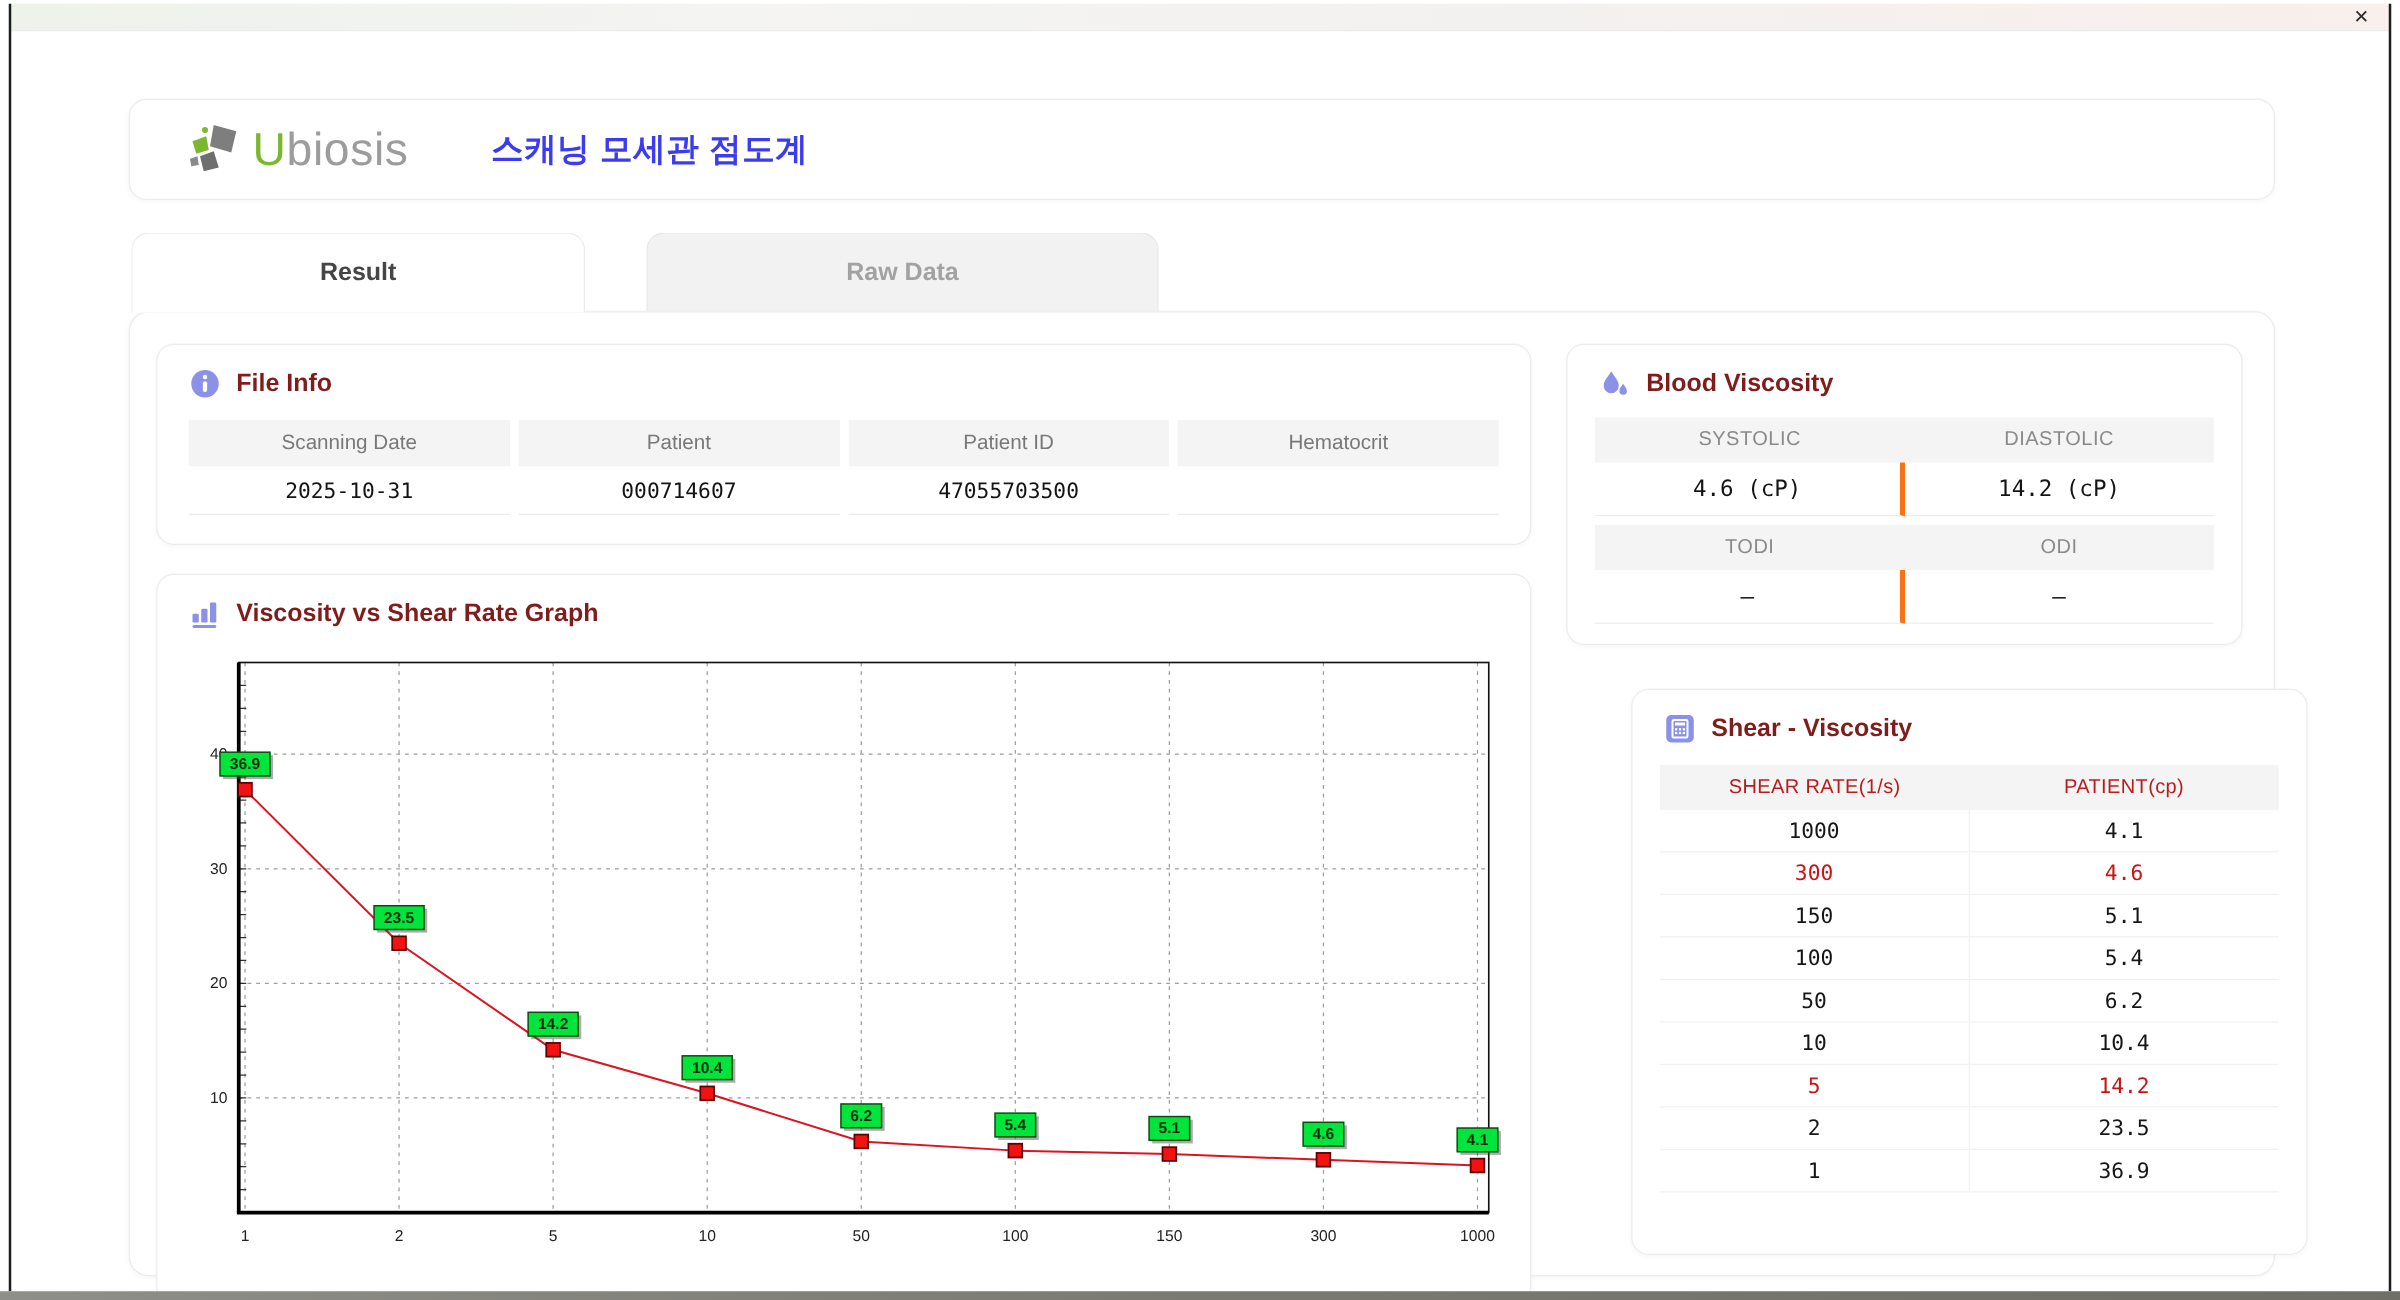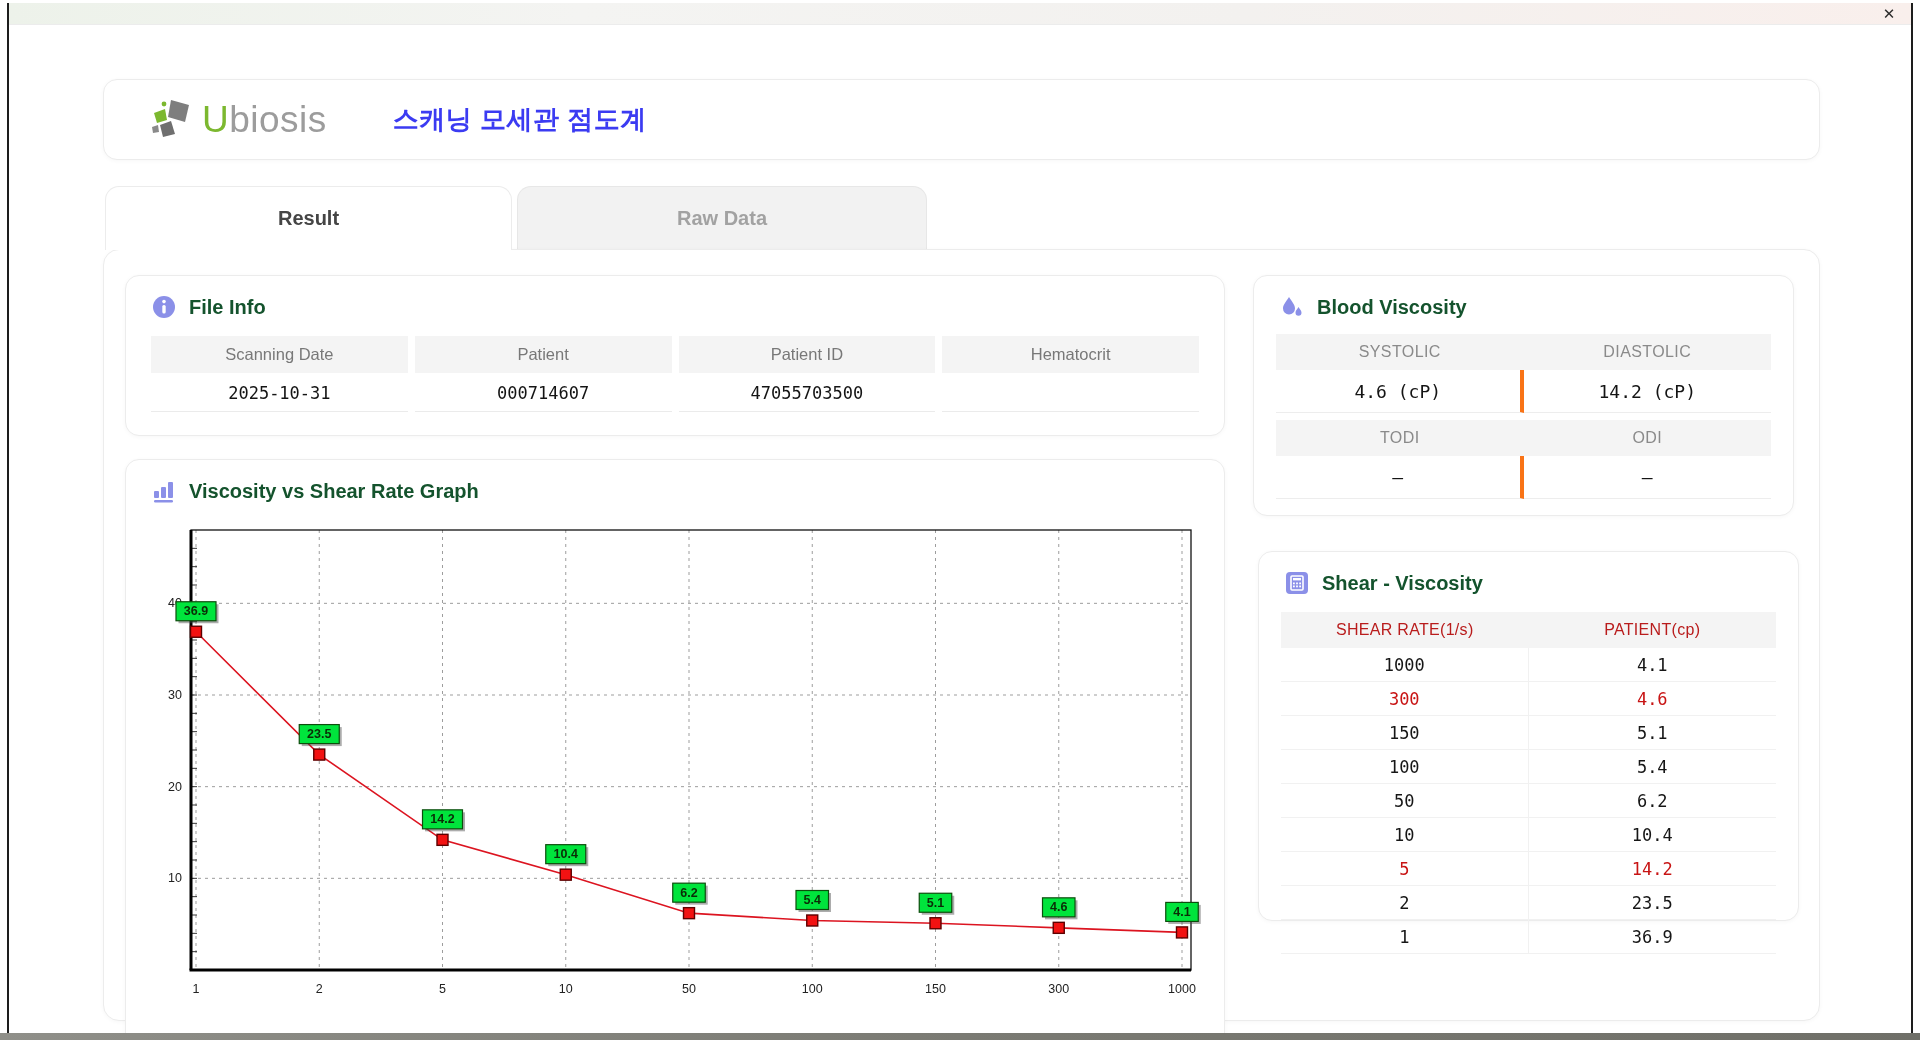--- a/index.html
+++ b/index.html
@@ -25,30 +25,30 @@
     display:flex; align-items:center; padding-left:46px; }
   .logo { display:flex; align-items:center; gap:6px; }
   .logo-text { font-size:37px; font-weight:500; letter-spacing:.5px; color:#9c9c9c; }
   .logo-text .u { color:#7cb82f; }
   .app-title { margin-left:66px; font-size:26px; font-weight:700; color:#3b3bf2; letter-spacing:.5px; }
 
   
   .tab { position:absolute; top:186px; height:63px; border-radius:14px 14px 0 0;
     display:flex; align-items:center; justify-content:center;
     font-size:20px; font-weight:700; cursor:pointer; }
-  .tab-active { left:105px; width:407px; height:64px; background:#fff;
+  .tab-active { left:105px; width:363px; height:64px; background:#fff;
     border:1px solid #ececec; border-bottom:none; color:#454545; z-index:3; }
   .tab-inactive { left:517px; width:410px; background:#f2f2f2;
     border:1px solid #e7e7e7; border-bottom:none; color:#a2a2a2; z-index:1; }
 
   .content-container { left:103px; top:249px; width:1717px; height:772px; border-radius:16px; z-index:2; }
 
   
   .sec-title { display:flex; align-items:center; gap:13px; padding:19px 26px 0 26px;
-    font-size:20px; font-weight:700; color:#14532d; }
+    font-size:20px; font-weight:700; color:#7f1d1d; }
   .icon-badge { width:24px; height:24px; flex:0 0 24px; }
 
   
   .file-info-card { left:125px; top:275px; width:1100px; height:161px; z-index:4; }
   .fi-fields { display:flex; gap:7px; margin:17px 25px 0 25px; }
   .fi-field { flex:1; }
   .cell-label { background:#f4f4f4; color:#787878; font-size:16.5px; text-align:center; padding:9px 0; }
   .cell-value { font-family:"DejaVu Sans Mono", monospace; font-size:17px; color:#141414;
     text-align:center; padding:10px 0 9px; height:39px; border-bottom:1px solid #ebebeb; }
 
@@ -70,21 +70,21 @@
   
   .bv-card { left:1253px; top:275px; width:541px; height:241px; z-index:4; }
   .bv-table { margin:15px 22px 0; }
   .bv-row { display:grid; grid-template-columns:1fr 1fr; }
   .bv-head .cell-label { letter-spacing:.4px; font-size:16px; color:#8a8a8a; }
   .bv-vals .cell-value { border-bottom:1px solid #ededed; font-size:18px; height:auto; padding:11px 0 10px; }
   .bv-vals .cell-value:first-child { border-right:4px solid #f97316; }
   .bv-group + .bv-group { margin-top:7px; }
 
   
-  .sv-card { left:1258px; top:551px; width:541px; height:370px; z-index:4; }
+  .sv-card { left:1305px; top:551px; width:541px; height:453px; z-index:4; }
   .sv-table { margin:17px 22px 0; }
   .sv-head { display:grid; grid-template-columns:1fr 1fr; background:#f4f4f4; }
   .sv-head div { text-align:center; padding:9px 0; color:#b91c1c; font-size:16px; letter-spacing:.3px; }
   .sv-row { display:grid; grid-template-columns:1fr 1fr; border-bottom:1px solid #f1f1f1; }
   .sv-cell { text-align:center; padding:7px 0 6px; font-family:"DejaVu Sans Mono", monospace;
     font-size:17px; color:#161616; }
   .sv-row .sv-cell:first-child { border-right:1px solid #f1f1f1; }
   .sv-row.hl .sv-cell { color:#c81414; }
 </style>
 </head>

